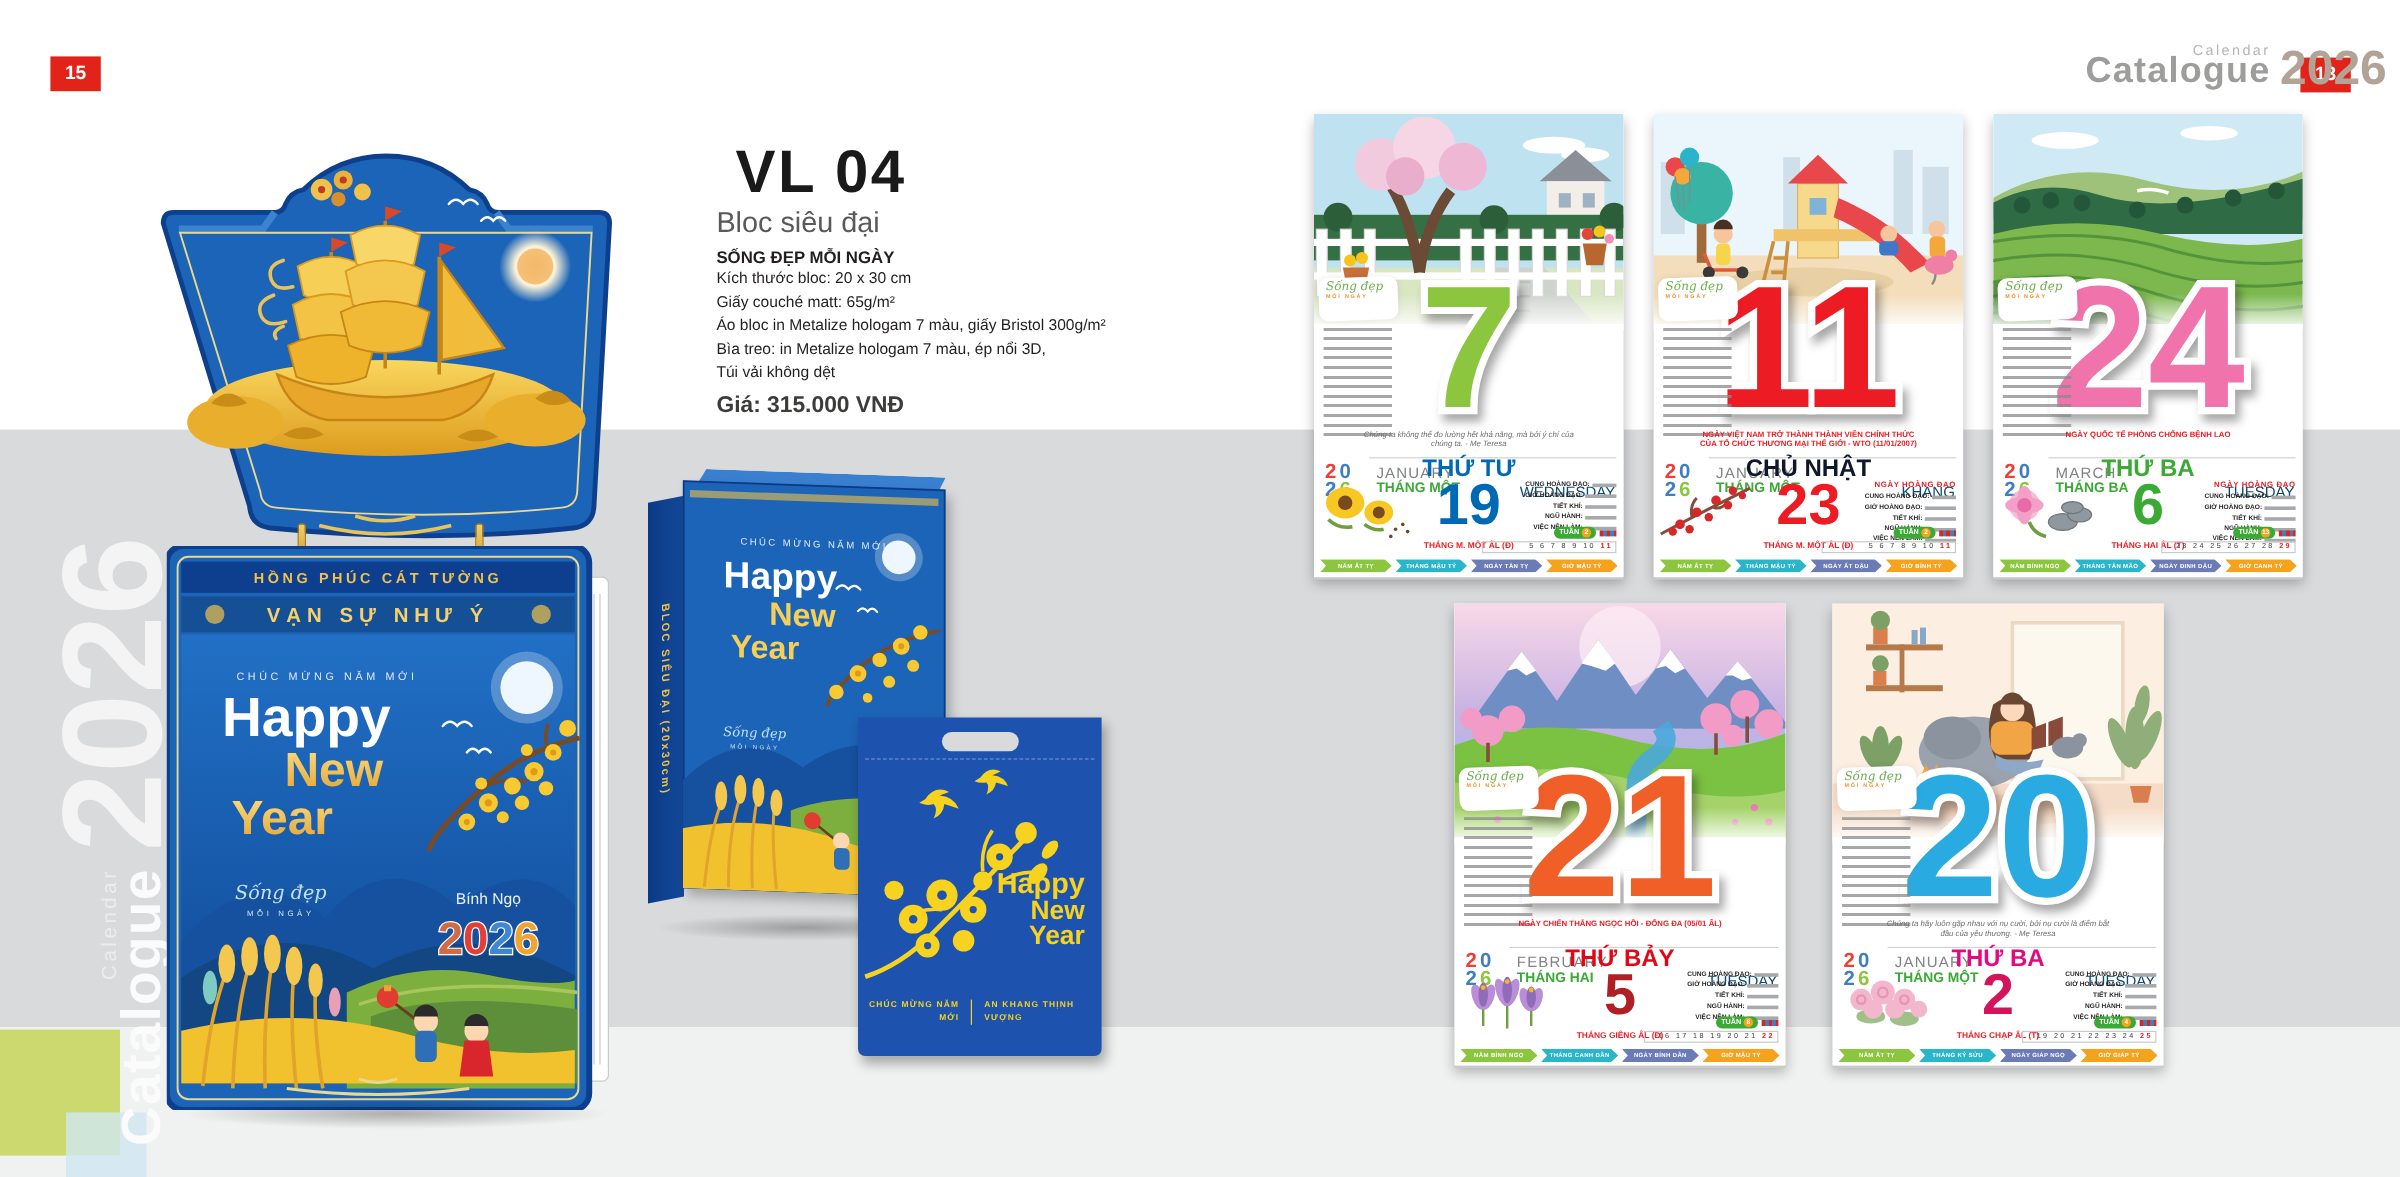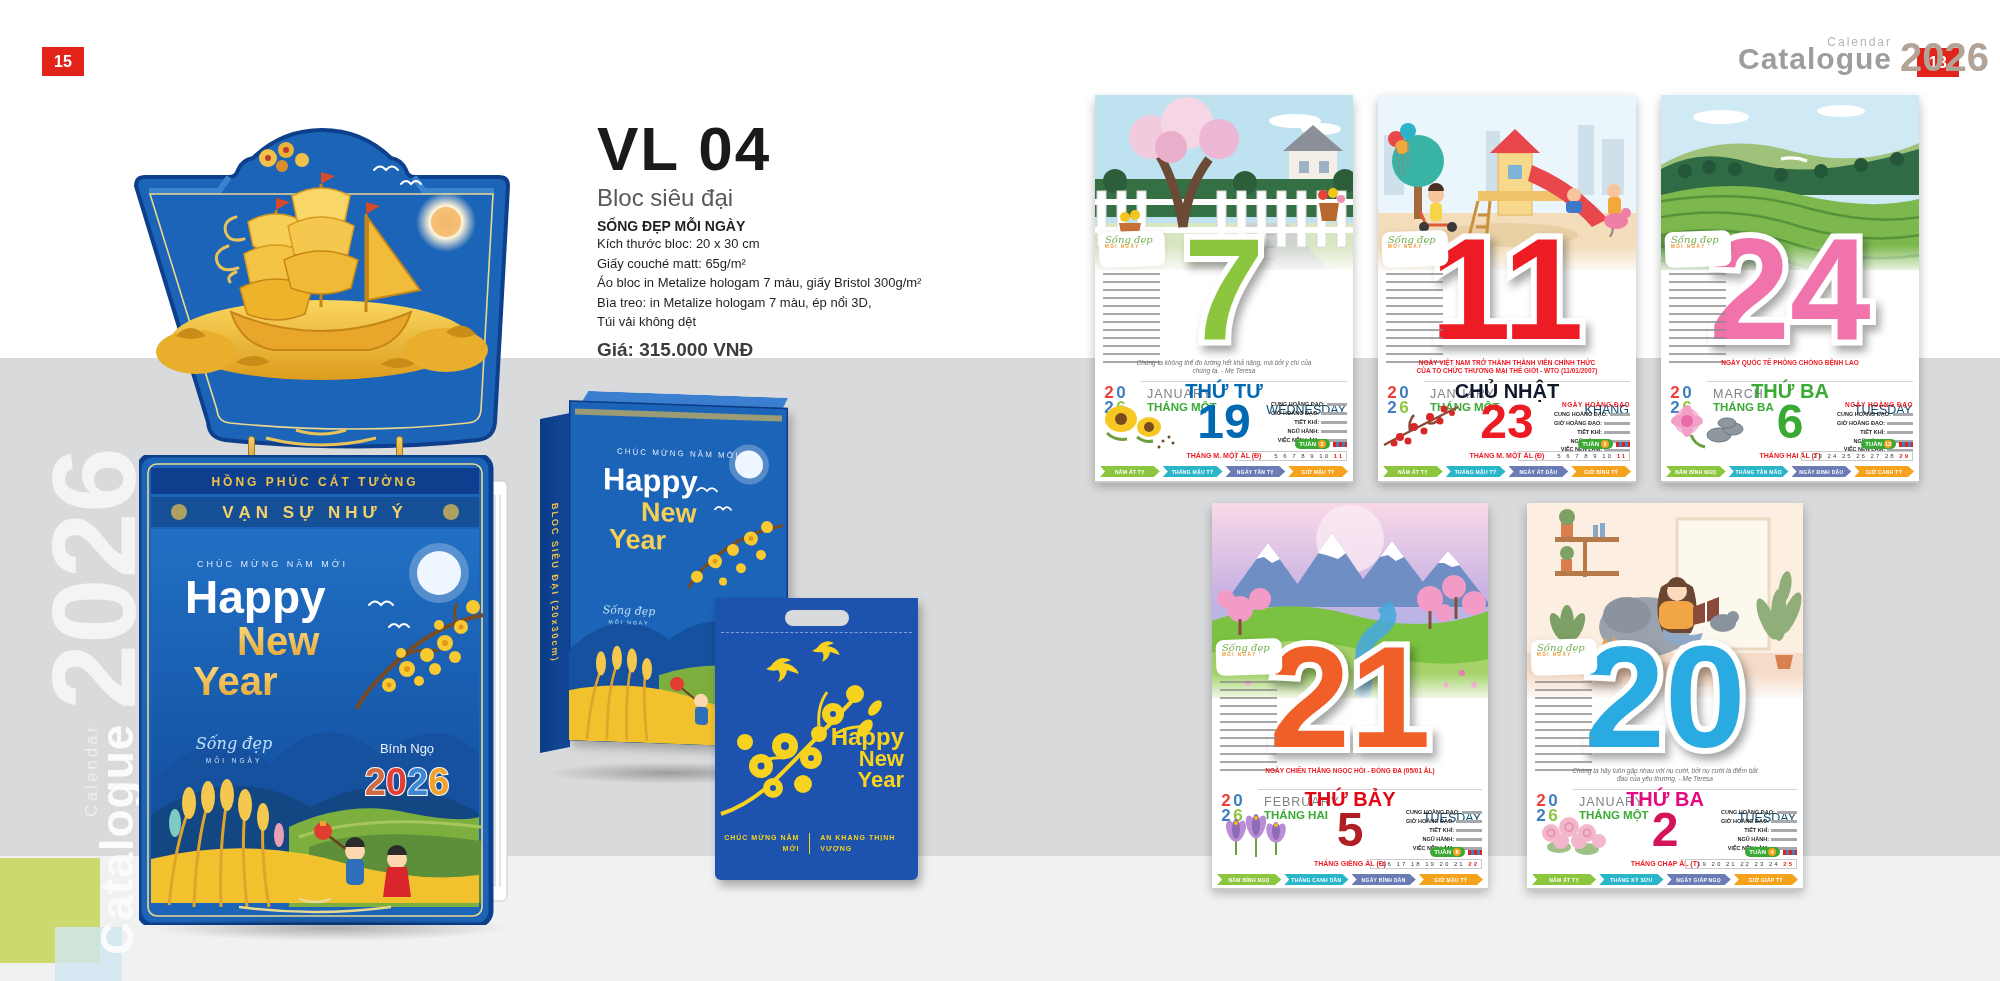--- a/index.html
+++ b/index.html
@@ -22,21 +22,21 @@
   .hdr .yr{font-size:40px;font-weight:bold;color:#b3a396;line-height:.82;}
   
   .brandv{left:-205px;top:610px;width:550px;height:140px;transform:rotate(-90deg);
           display:flex;align-items:flex-end;gap:14px;justify-content:flex-start;}
   .brandv .cstack{display:flex;flex-direction:column;align-items:flex-end;line-height:1;}
   .brandv .cal-small{font-size:17px;color:#ededee;letter-spacing:3px;margin-bottom:-6px;}
   .brandv .cat{font-size:46px;font-weight:bold;color:#fbfbfb;letter-spacing:1px;}
   .brandv .yr{font-size:118px;font-weight:bold;color:#f4f4f4;line-height:.78;}
   
   .pinfo{left:597px;top:118px;width:430px;}
-  .pinfo .code{font-size:62px;font-weight:800;letter-spacing:2px;line-height:1;color:#1a1a1a;}
+  .pinfo .code{font-size:50px;font-weight:800;letter-spacing:2px;line-height:1;color:#1a1a1a;margin-left:16px;}
   .pinfo .sub{font-size:24px;color:#58595b;margin-top:4px;}
   .pinfo .series{font-size:14px;font-weight:bold;margin-top:6px;}
   .pinfo .spec{font-size:13px;line-height:1.5;color:#231f20;}
   .pinfo .price{font-size:19px;font-weight:bold;color:#3c3c3b;margin-top:7px;}
   
   .shadow{background:radial-gradient(ellipse at center,rgba(0,0,0,.28),rgba(0,0,0,0) 70%);}
   .pin{width:7px;height:40px;background:linear-gradient(#f2cf6b,#c8901f);border-radius:3px;
        border:1px solid #a97a14;}
   .box-wrap{left:540px;top:400px;width:260px;height:376px;}
   .box-spine{position:absolute;left:0;top:16px;width:30px;height:334px;transform:skewY(-11deg);

